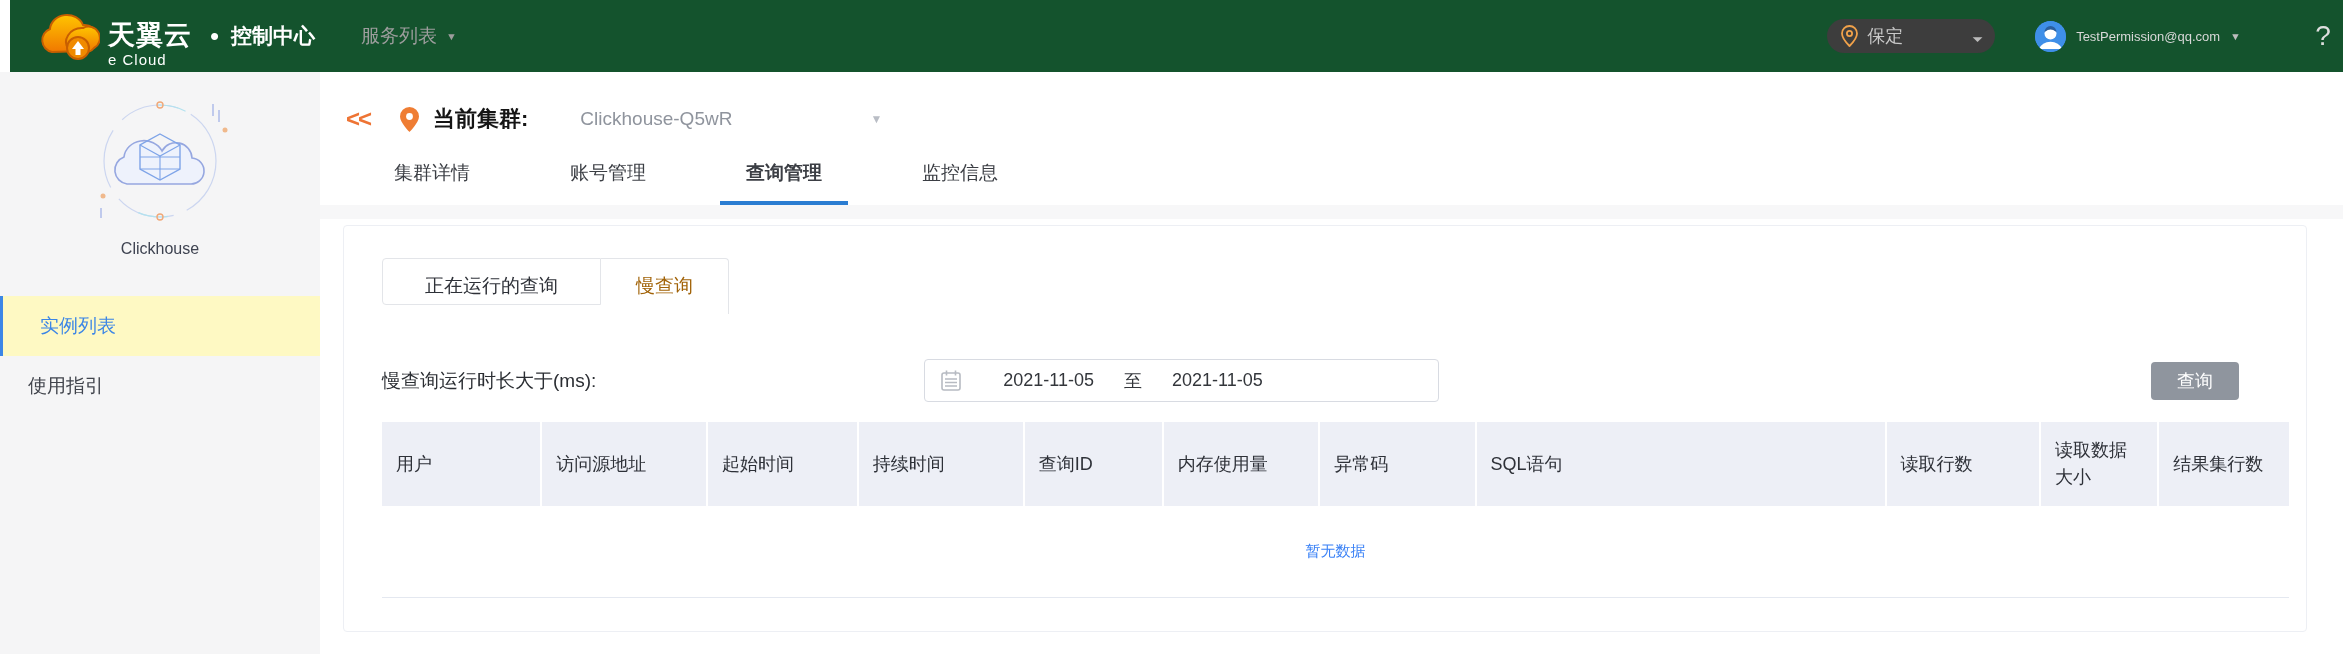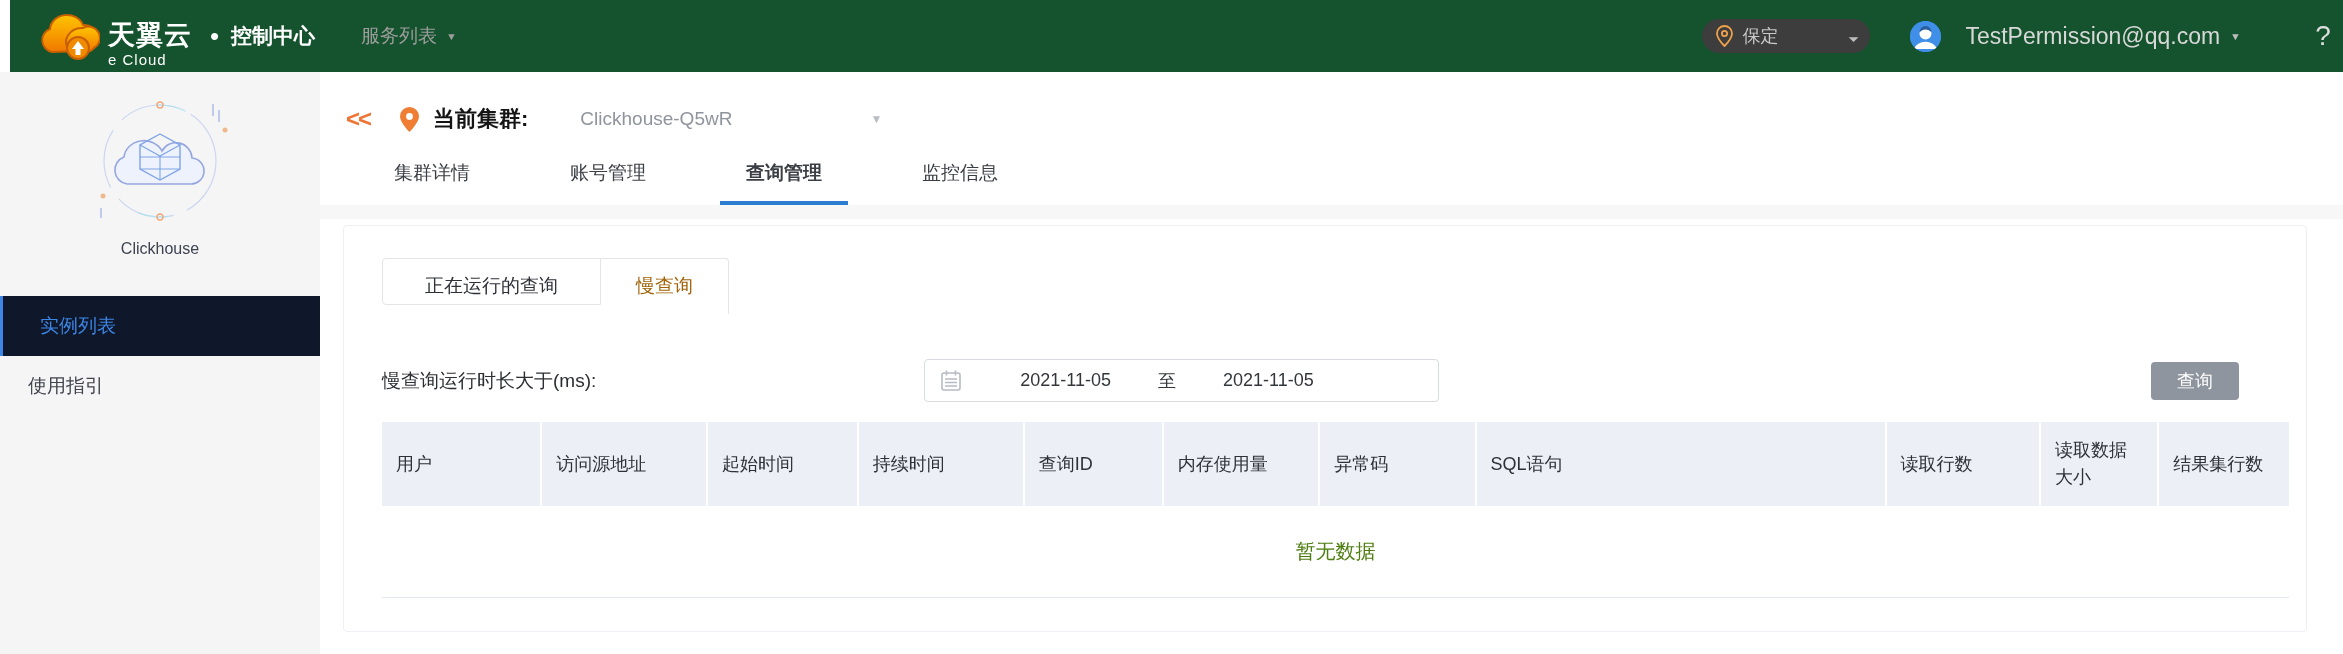--- a/index.html
+++ b/index.html
@@ -17,33 +17,33 @@
   .nav-console { color:#fff; font-size:21px; font-weight:bold; }
   .nav-services { color:#9d9d9d; font-size:19px; margin-left:46px; display:flex; align-items:center; gap:9px; cursor:pointer; }
   .caret { font-size:11px; color:#9d9d9d; transform:scaleY(.9); }
   .nav-spacer { flex:1; }
   .region-pill { display:flex; align-items:center; background:#3d3d3d; border-radius:17px;
     height:34px; padding:0 14px; width:168px; cursor:pointer; }
   .region-pill .txt { color:#c9c9c9; font-size:18px; margin-left:9px; flex:1; }
   .region-pill .caret { font-size:10px; color:#bbb; transform:rotate(-45deg) scale(.9); }
   .avatar { width:31px; height:31px; border-radius:50%; background:#3f8fe8; margin-left:40px;
     display:flex; align-items:center; justify-content:center; overflow:hidden; }
-  .nav-user { color:#d8d8d8; font-size:23px; margin-left:24px; }
+  .nav-user { color:#d8d8d8; font-size:13px; margin-left:10px; }
   .nav-user-caret { font-size:11px; color:#bdbdbd; margin-left:10px; }
   .nav-help { color:#dedede; font-size:28px; font-weight:300; margin:0 0 0 52px;
     width:60px; text-align:center; cursor:pointer; }
 
   
   .sidebar { position:absolute; left:0; top:72px; width:320px; height:582px; background:#f5f5f6; }
   .side-illu { display:block; margin:24px auto 0; }
   .side-title { text-align:center; color:#3e4351; font-size:16px; margin-top:14px; }
   .side-menu { margin-top:38px; }
   .side-item { height:60px; display:flex; align-items:center; padding-left:28px;
     font-size:19px; color:#41444c; cursor:pointer; }
-  .side-item.active { background:#0f172a; color:#3c86e6; border-left:3px solid #3c86e6; padding-left:37px; }
+  .side-item.active { background:#fef9c3; color:#3c86e6; border-left:3px solid #3c86e6; padding-left:37px; }
 
   
   .main { position:absolute; left:320px; top:72px; width:2023px; height:582px; background:#fff; }
   .cluster-row { display:flex; align-items:center; margin:32px 0 0 26px; height:30px; }
   .collapse-btn { color:#ee7434; font-size:24px; font-weight:bold; letter-spacing:-2px; cursor:pointer; }
   .pin-icon { margin-left:30px; }
   .cluster-label { color:#151515; font-size:22px; font-weight:bold; margin-left:14px; }
   .cluster-name { color:#8f949d; font-size:19px; margin-left:52px; }
   .cluster-caret { color:#b9bdc5; font-size:12px; margin-left:138px; cursor:pointer; }
 
@@ -62,38 +62,38 @@
     border-radius:4px 0 0 4px; }
   .subtab.active { color:#a16207; border-bottom:none; border-radius:0 4px 0 0;
     border-left:none; padding:0 35px; height:56px; }
 
   .filter-row { display:flex; align-items:center; margin-top:46px; height:43px; }
   .filter-label { font-size:19px; color:#2b2e33; }
   .num-input { width:320px; height:43px; border:1px solid #d8dbe2; border-radius:4px;
     margin-left:82px; padding-left:18px; font-size:18px; color:#333;
     font-family:"Liberation Sans","DejaVu Sans",sans-serif; outline:none; }
   .date-box { display:flex; align-items:center; width:515px; height:43px;
-    border:1px solid #d8dbe2; border-radius:4px; margin-left:328px; padding-left:16px; cursor:pointer;gap:17px; }
+    border:1px solid #d8dbe2; border-radius:4px; margin-left:328px; padding-left:16px; cursor:pointer; }
   .date-txt { font-size:18px; color:#33363b; }
   .date-start { margin-left:42px; }
   .date-sep { margin:0 30px; font-size:18px; color:#33363b; }
   .search-btn { margin-left:auto; margin-right:50px; width:88px; height:38px;
     background:#8f959e; color:#fff; font-size:18px; border:none; border-radius:4px;
     cursor:pointer; font-family:"Liberation Sans","DejaVu Sans",sans-serif; }
 
   .table { margin-top:20px; }
   .thead { display:flex; height:84px; background:#edeff6; }
   .th { display:flex; align-items:center; padding:0 14px; font-size:18px; color:#2e3138;
     border-right:2px solid #fff; line-height:1.5; }
   .th:last-child { border-right:none; }
   .c0{width:8.4%}.c1{width:8.7%}.c2{width:7.9%}.c3{width:8.7%}.c4{width:7.3%}
   .c5{width:8.2%}.c6{width:8.2%}.c7{width:21.5%}.c8{width:8.1%}.c9{width:6.2%}.c10{width:6.8%}
   .empty-row { height:92px; display:flex; align-items:center; justify-content:center;
     border-bottom:1px solid #e4e8f0; }
-  .empty-txt { color:#4d7c0f; font-size:20px; }
+  .empty-txt { color:#3b82f6; font-size:15px; }
 </style>
 </head>
 <body>
 
 <div class="navbar">
   <div class="logo-wrap">
     <svg width="62" height="52" viewBox="0 0 62 52">
       <defs>
         <linearGradient id="lg1" x1="0" y1="0" x2="0" y2="1">
           <stop offset="0" stop-color="#ffc400"></stop>

